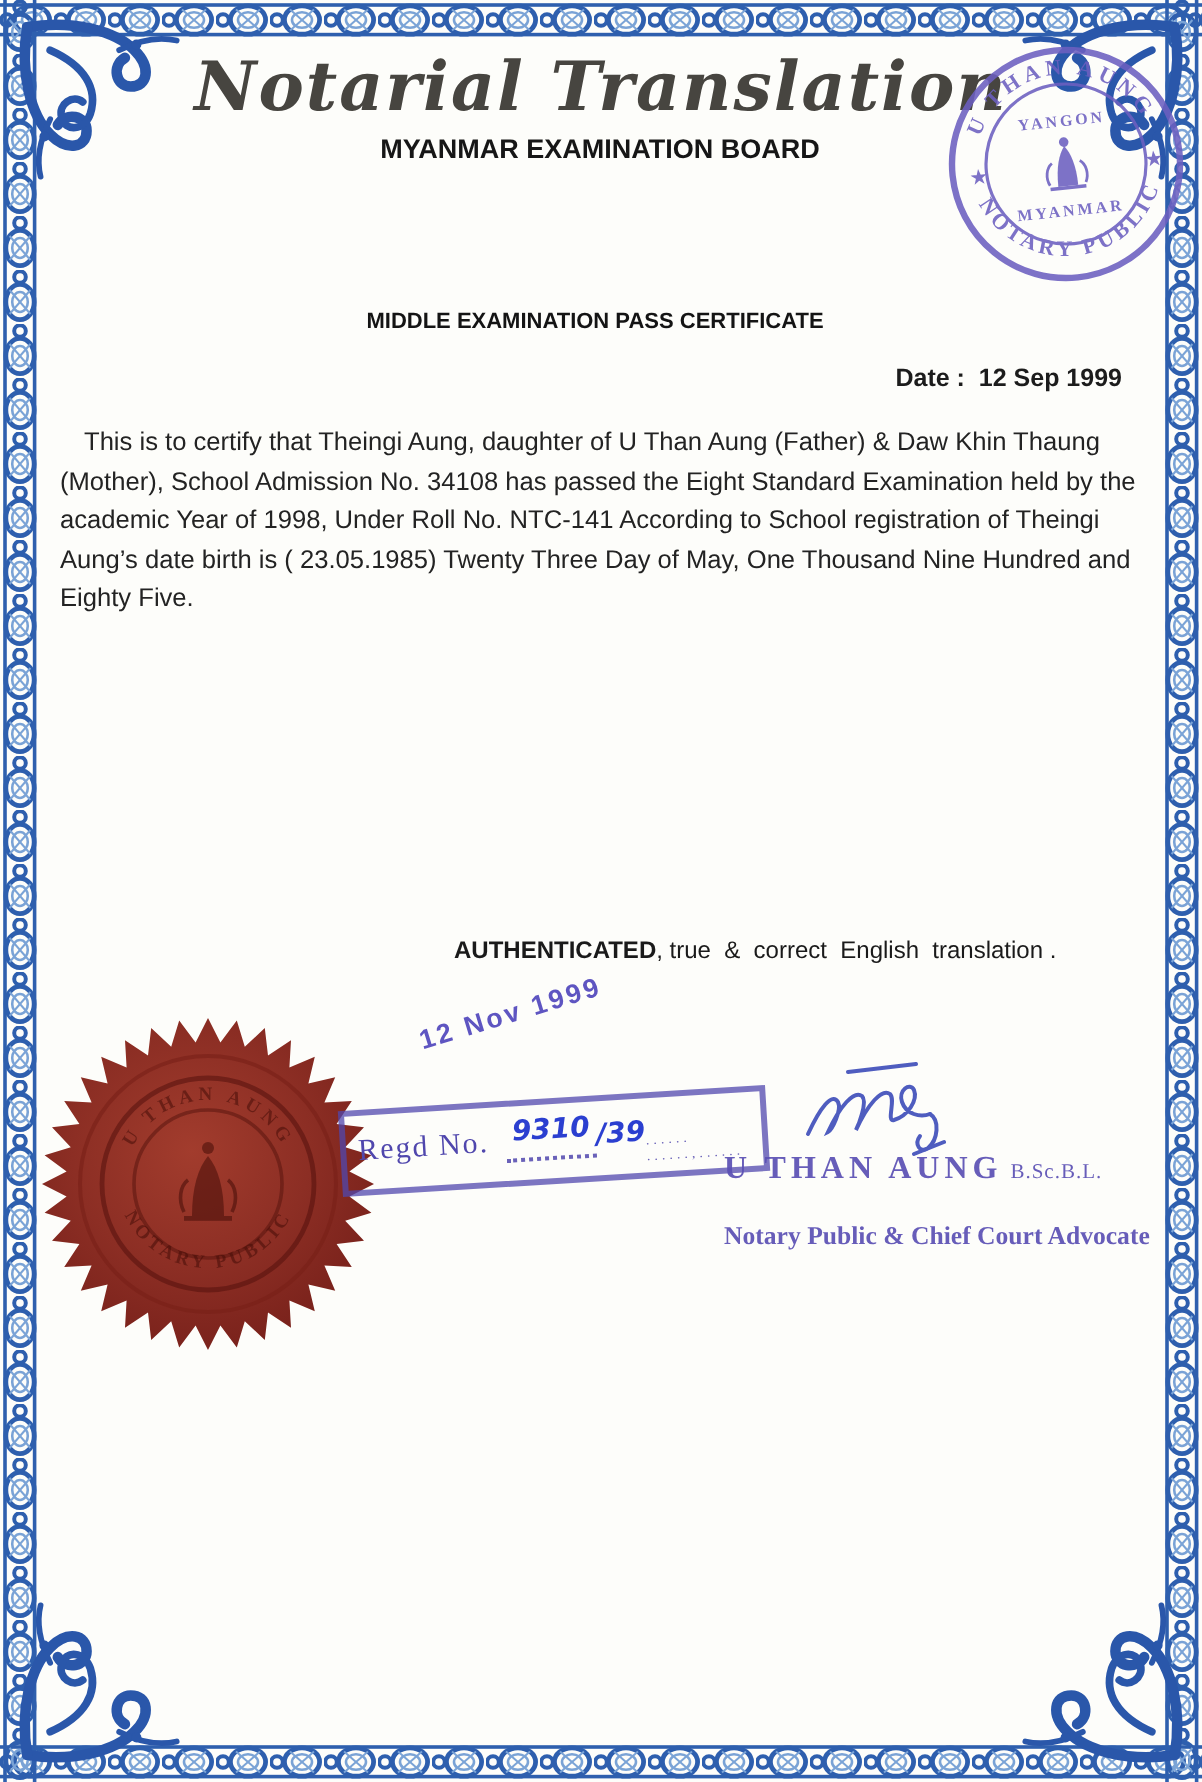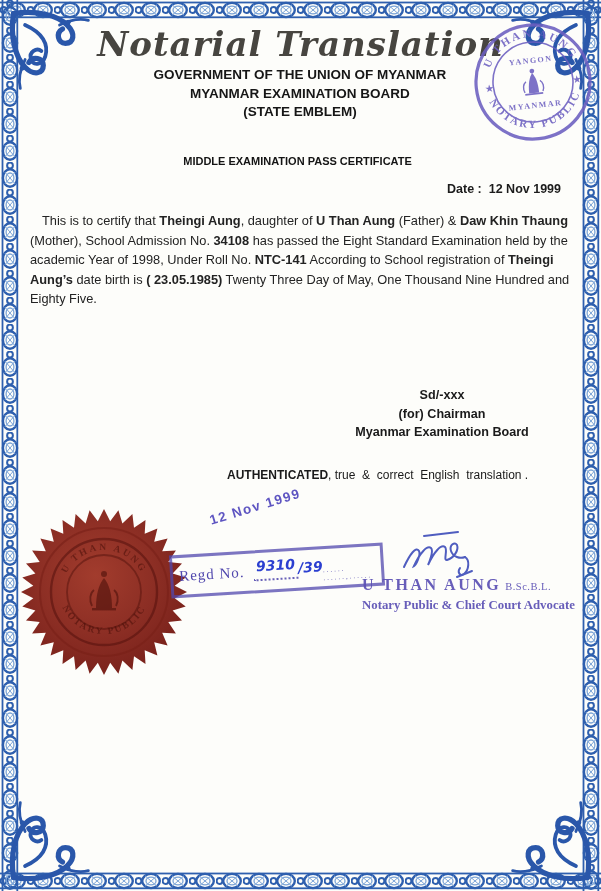--- a/index.html
+++ b/index.html
@@ -16,21 +16,21 @@
   
   .gov-header{left:40px;width:520px;top:66px;text-align:center;
     font-weight:bold;font-size:13.5px;line-height:18.5px;color:#161616;}
   .cert-title{left:0;width:595px;top:155px;text-align:center;
     font-weight:bold;font-size:11px;color:#141414;}
   .date-line{right:40px;top:182px;font-weight:bold;font-size:12.5px;white-space:pre;}
 
   
   .body-par{left:30px;width:549px;top:211px;font-size:12.8px;line-height:19.6px;
     color:#232323;text-indent:12px;}
-  .body-par .b{font-weight:bold;}
+  .body-par .b{font-weight:normal;}
 
   .sd-block{left:330px;width:224px;top:386px;text-align:center;
     font-weight:bold;font-size:12.6px;line-height:18.5px;color:#1a1a1a;}
 
   .auth-line{left:227px;top:468px;font-size:12px;white-space:pre;color:#1a1a1a;}
   .auth-line .b{font-weight:bold;}
 
   
   .round-stamp{left:468px;top:15px;opacity:.88;transform:rotate(-6deg);}
   .date-stamp{left:210px;top:513px;transform:rotate(-17deg);transform-origin:left center;
@@ -45,21 +45,21 @@
   .regd-suffix{font-family:"DejaVu Sans",sans-serif;font-style:italic;font-weight:bold;
     font-size:14px;color:#2b3fd0;position:relative;top:-2px;}
   .regd-dashes{font-size:7px;letter-spacing:2px;color:rgba(80,71,173,.85);align-self:flex-end;padding-bottom:4px;}
 
   .signature{left:396px;top:520px;opacity:.92;}
 
   .notary-block{left:362px;top:576px;width:234px;color:#5b50b4;
     font-family:Liberation Serif, serif;opacity:.92;}
   .notary-name{font-size:16px;letter-spacing:2.5px;font-weight:bold;white-space:nowrap;}
   .notary-degree{font-size:10.5px;letter-spacing:.5px;}
-  .notary-role{font-size:12.8px;font-weight:bold;margin-top:4px;white-space:nowrap;}
+  .notary-role{font-size:12.8px;font-weight:bold;margin-top:17px;white-space:nowrap;}
   .notary-cols{display:flex;margin-top:2px;font-size:10.4px;line-height:15.5px;}
   .notary-col-l{width:122px;white-space:nowrap;}
   .notary-col-r{white-space:nowrap;}
 
   .red-seal{left:20px;top:508px;}
 </style>
 </head>
 <body>
 
 <div class="page">
@@ -145,35 +145,28 @@
   <svg class="abs" style="left:4px;top:795px;transform:scaleY(-1)" width="92" height="92">
       <use href="#cornerFlourish"></use>
     </svg>
   <svg class="abs" style="left:505px;top:795px;transform:scale(-1,-1)" width="92" height="92">
       <use href="#cornerFlourish"></use>
     </svg>
 
   <div class="abs script-title">Notarial Translation</div>
 
   <div class="abs gov-header">
-    <div>GOVERNMENT OF THE UNION OF MYANMAR</div>
     <div>MYANMAR EXAMINATION BOARD</div>
-    <div>(STATE EMBLEM)</div>
   </div>
 
   <div class="abs cert-title">MIDDLE EXAMINATION PASS CERTIFICATE</div>
-  <div class="abs date-line">Date :  12 Nov 1999</div>
+  <div class="abs date-line">Date :  12 Sep 1999</div>
 
   <div class="abs body-par"><span>This is to certify that </span><span class="b">Theingi Aung</span><span>, daughter of </span><span class="b">U Than Aung</span><span> (Father) &amp; </span><span class="b">Daw Khin Thaung</span><span> (Mother), School Admission No. </span><span class="b">34108</span><span> has passed the Eight Standard Examination held by the academic Year of 1998, Under Roll No. </span><span class="b">NTC-141</span><span> According to School registration of </span><span class="b">Theingi Aung’s</span><span> date birth is </span><span class="b">( 23.05.1985)</span><span> Twenty Three Day of May, One Thousand Nine Hundred and Eighty Five.</span></div>
 
-  <div class="abs sd-block">
-    <div>Sd/-xxx</div>
-    <div>(for) Chairman</div>
-    <div>Myanmar Examination Board</div>
-  </div>
 
   <div class="abs auth-line"><span class="b">AUTHENTICATED</span><span>, true  &amp;  correct  English  translation .</span></div>
 
   <svg class="abs round-stamp" width="130" height="134" viewBox="0 0 130 134">
     <defs>
       <path id="arcTopR" d="M 20,67 A 45,45 0 0 1 110,67"></path>
       <path id="arcBotR" d="M 16,64 A 49,49 0 0 0 114,64"></path>
     </defs>
     <g stroke="#6c5fc0" fill="none">
       <circle cx="65" cy="67" r="57" stroke-width="3.2"></circle>

